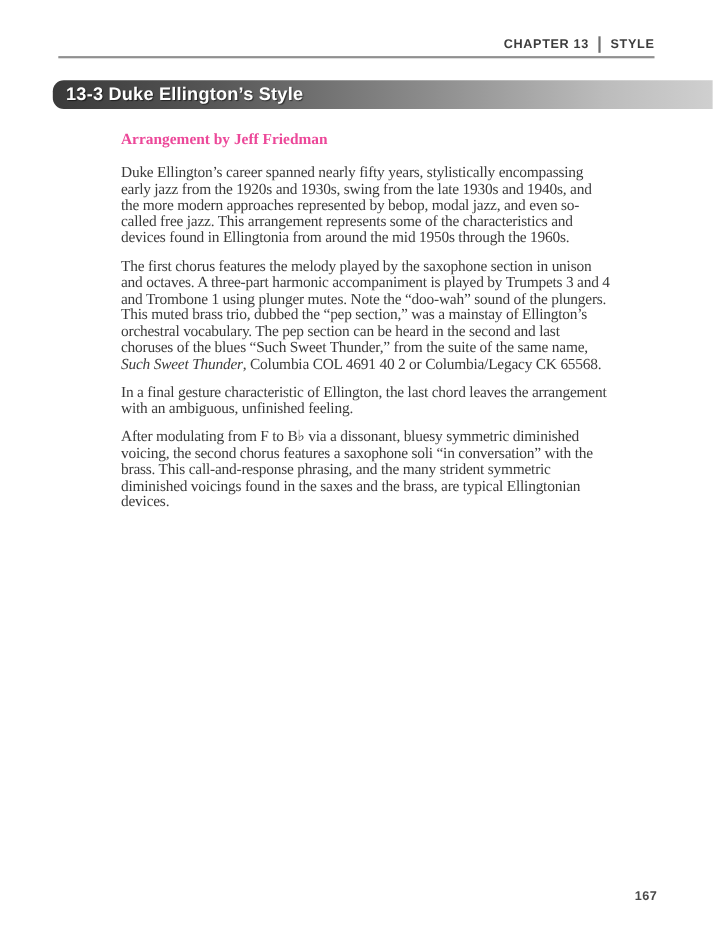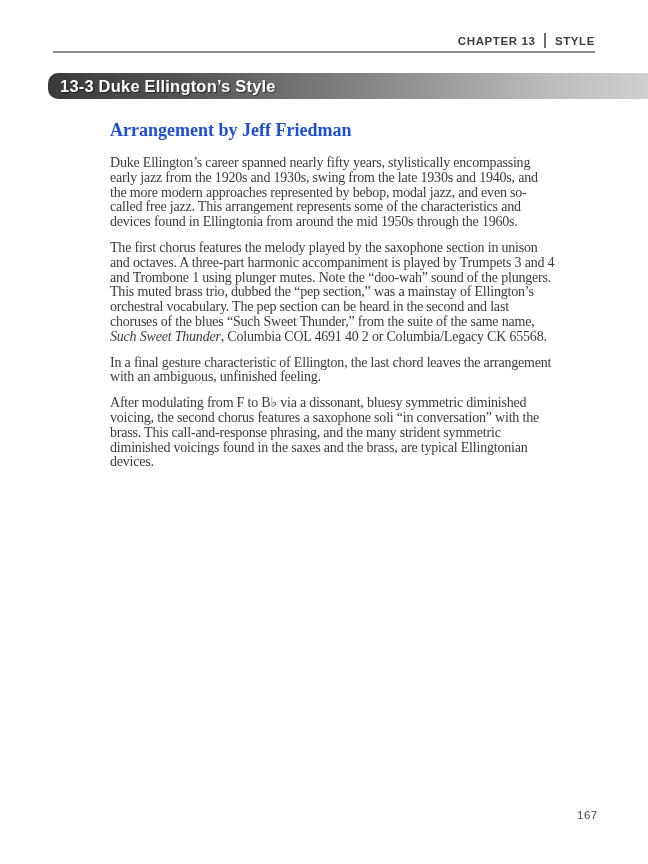--- a/index.html
+++ b/index.html
@@ -68,40 +68,40 @@
   .content {
     position: absolute;
     top: 120px;
     left: 110px;
     width: 445px;
     color: #3b3b3b;
   }
   .subtitle {
     font-family: "Liberation Serif", serif;
     font-weight: bold;
-    font-size: 18px;
-    color: #1d4ed8;
+    font-size: 14px;
+    color: #ec4899;
     margin: 0 0 15px 0;
   }
   .content p {
     font-size: 14px;
     line-height: 14.8px;
     letter-spacing: -0.2px;
     margin: 0 0 11px 0;
     text-align: left;
   }
   .content p .italic { font-style: italic; }
 
   
   .page-number {
     position: absolute;
     top: 809px;
     left: 577px;
     font-family: "Liberation Sans", sans-serif;
-    font-weight: normal;
+    font-weight: bold;
     font-size: 11.5px;
     letter-spacing: 0.5px;
     color: #4a4a4a;
   }
 </style>
 </head>
 <body>
 
 <div class="page">
 

